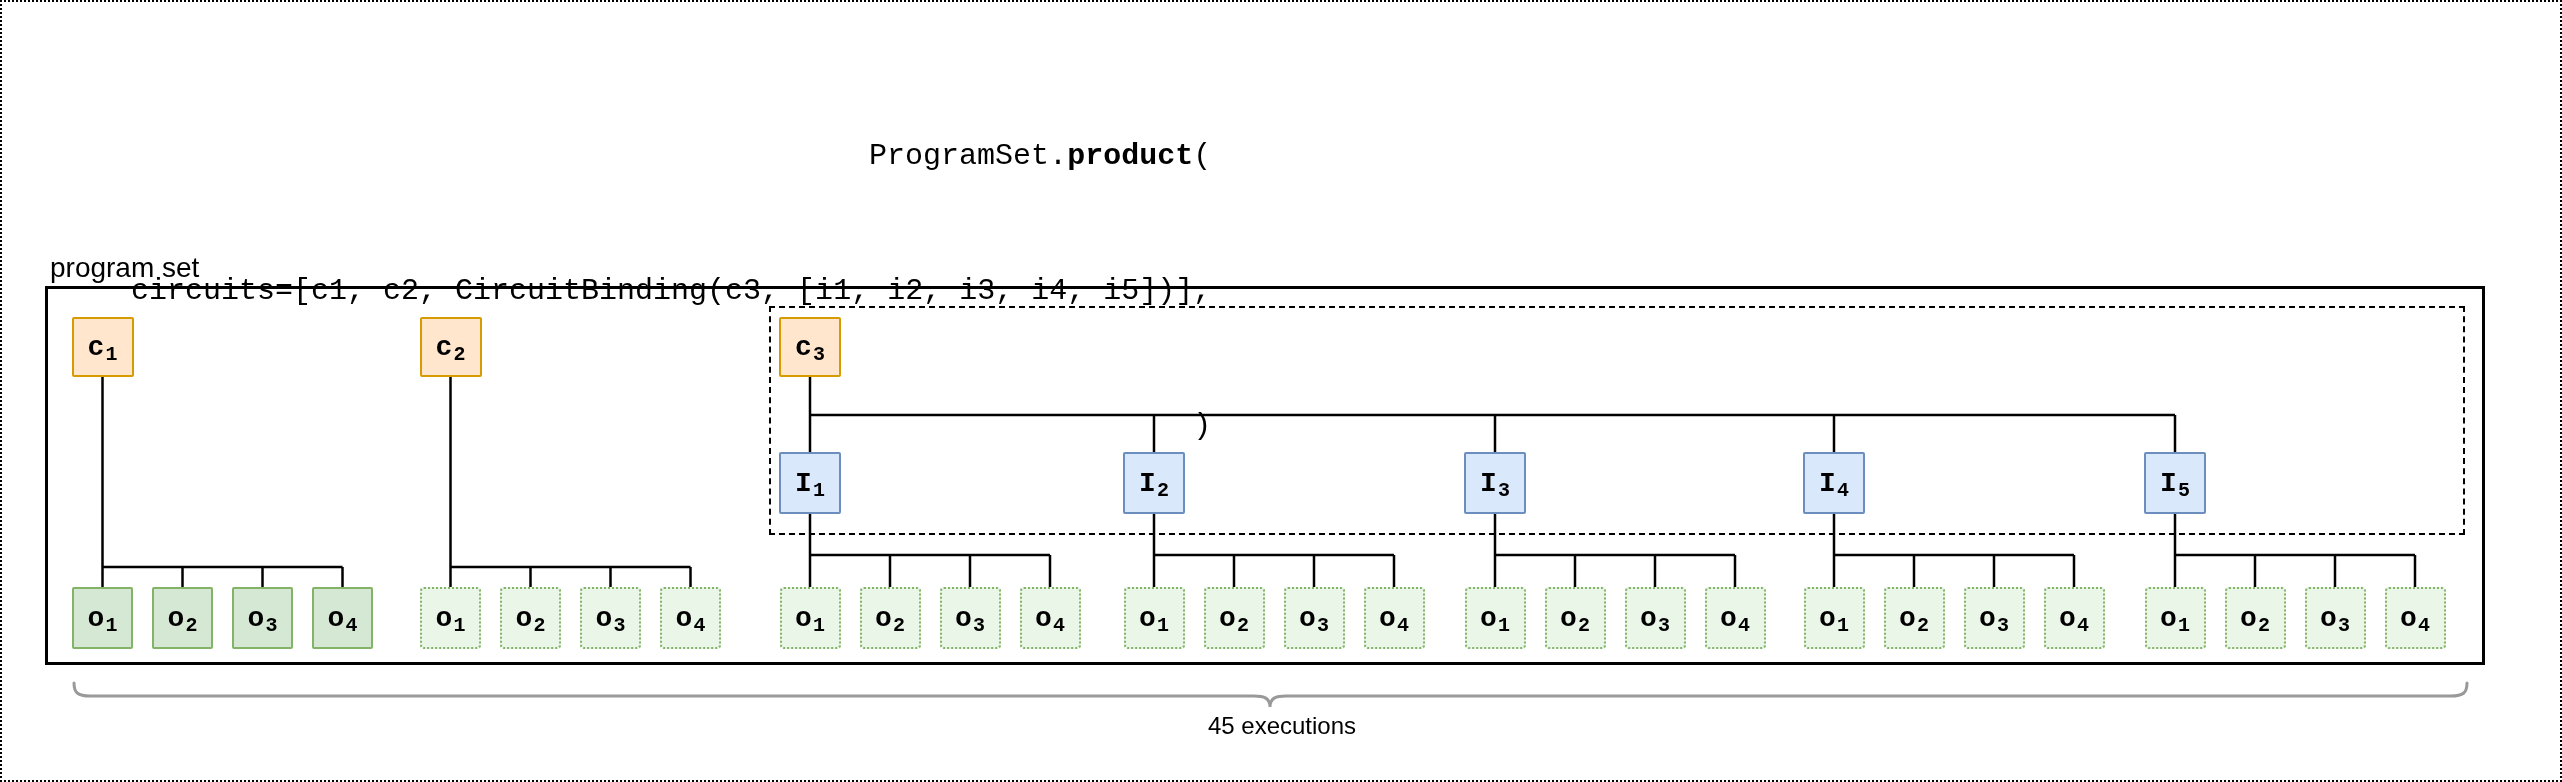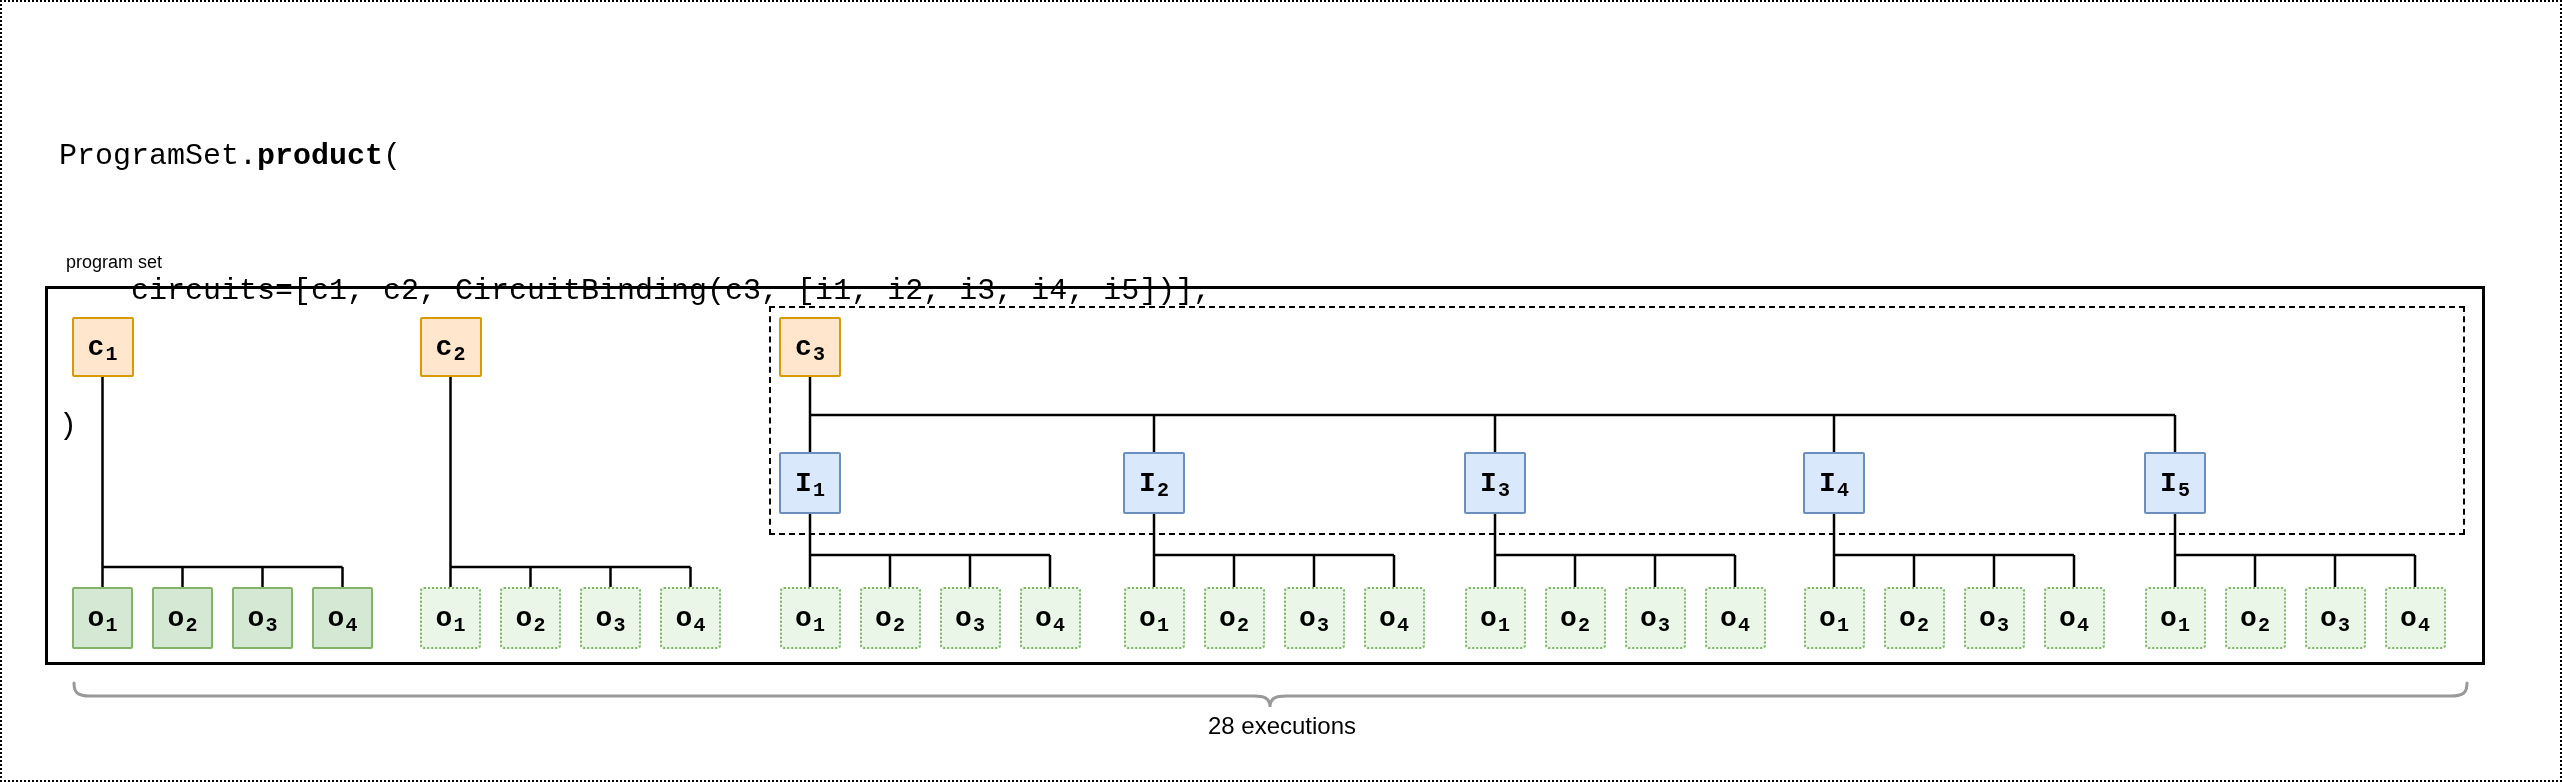--- a/index.html
+++ b/index.html
@@ -17,30 +17,31 @@
   
   .code-block {
     position: absolute;
     left: 57px;
     top: 42px;
     font-family: "Liberation Mono", "DejaVu Sans Mono", monospace;
     font-size: 30px;
     line-height: 45px;
     color: #000000;
     white-space: pre;
+    text-align: right;
   }
   .code-line { white-space: pre; }
   .code-bold { font-weight: bold; }
 
   
   .program-set-label {
     position: absolute;
-    left: 64px;
+    left: 48px;
     top: 250px;
-    font-size: 18px;
+    font-size: 28px;
     color: #000000;
   }
   .program-set-box {
     position: absolute;
     left: 43px;
     top: 284px;
     width: 2440px;
     height: 379px;
     box-sizing: border-box;
     border: 3px solid #000000;
@@ -323,15 +324,15 @@
       <div class="node node-obs-dotted" style="left: 2382.5px; top: 585px; width: 61px; height: 62px;">
         <span>o</span>
         <span class="sub">4</span>
       </div>
     </div>
 
   <svg class="layer">
     <path d="M 72 681 C 72 691 76 694 88 694 L 1252 694 C 1262 694 1268 696 1268 705 C 1268 696 1274 694 1284 694 L 2449 694 C 2461 694 2465 691 2465 681" fill="none" stroke-width="3" stroke-linecap="round" class="brace-stroke" stroke="#999999"></path>
   </svg>
 
-  <div class="executions-label">28 executions</div>
+  <div class="executions-label">45 executions</div>
 
 </div>
 
 </body></html>

